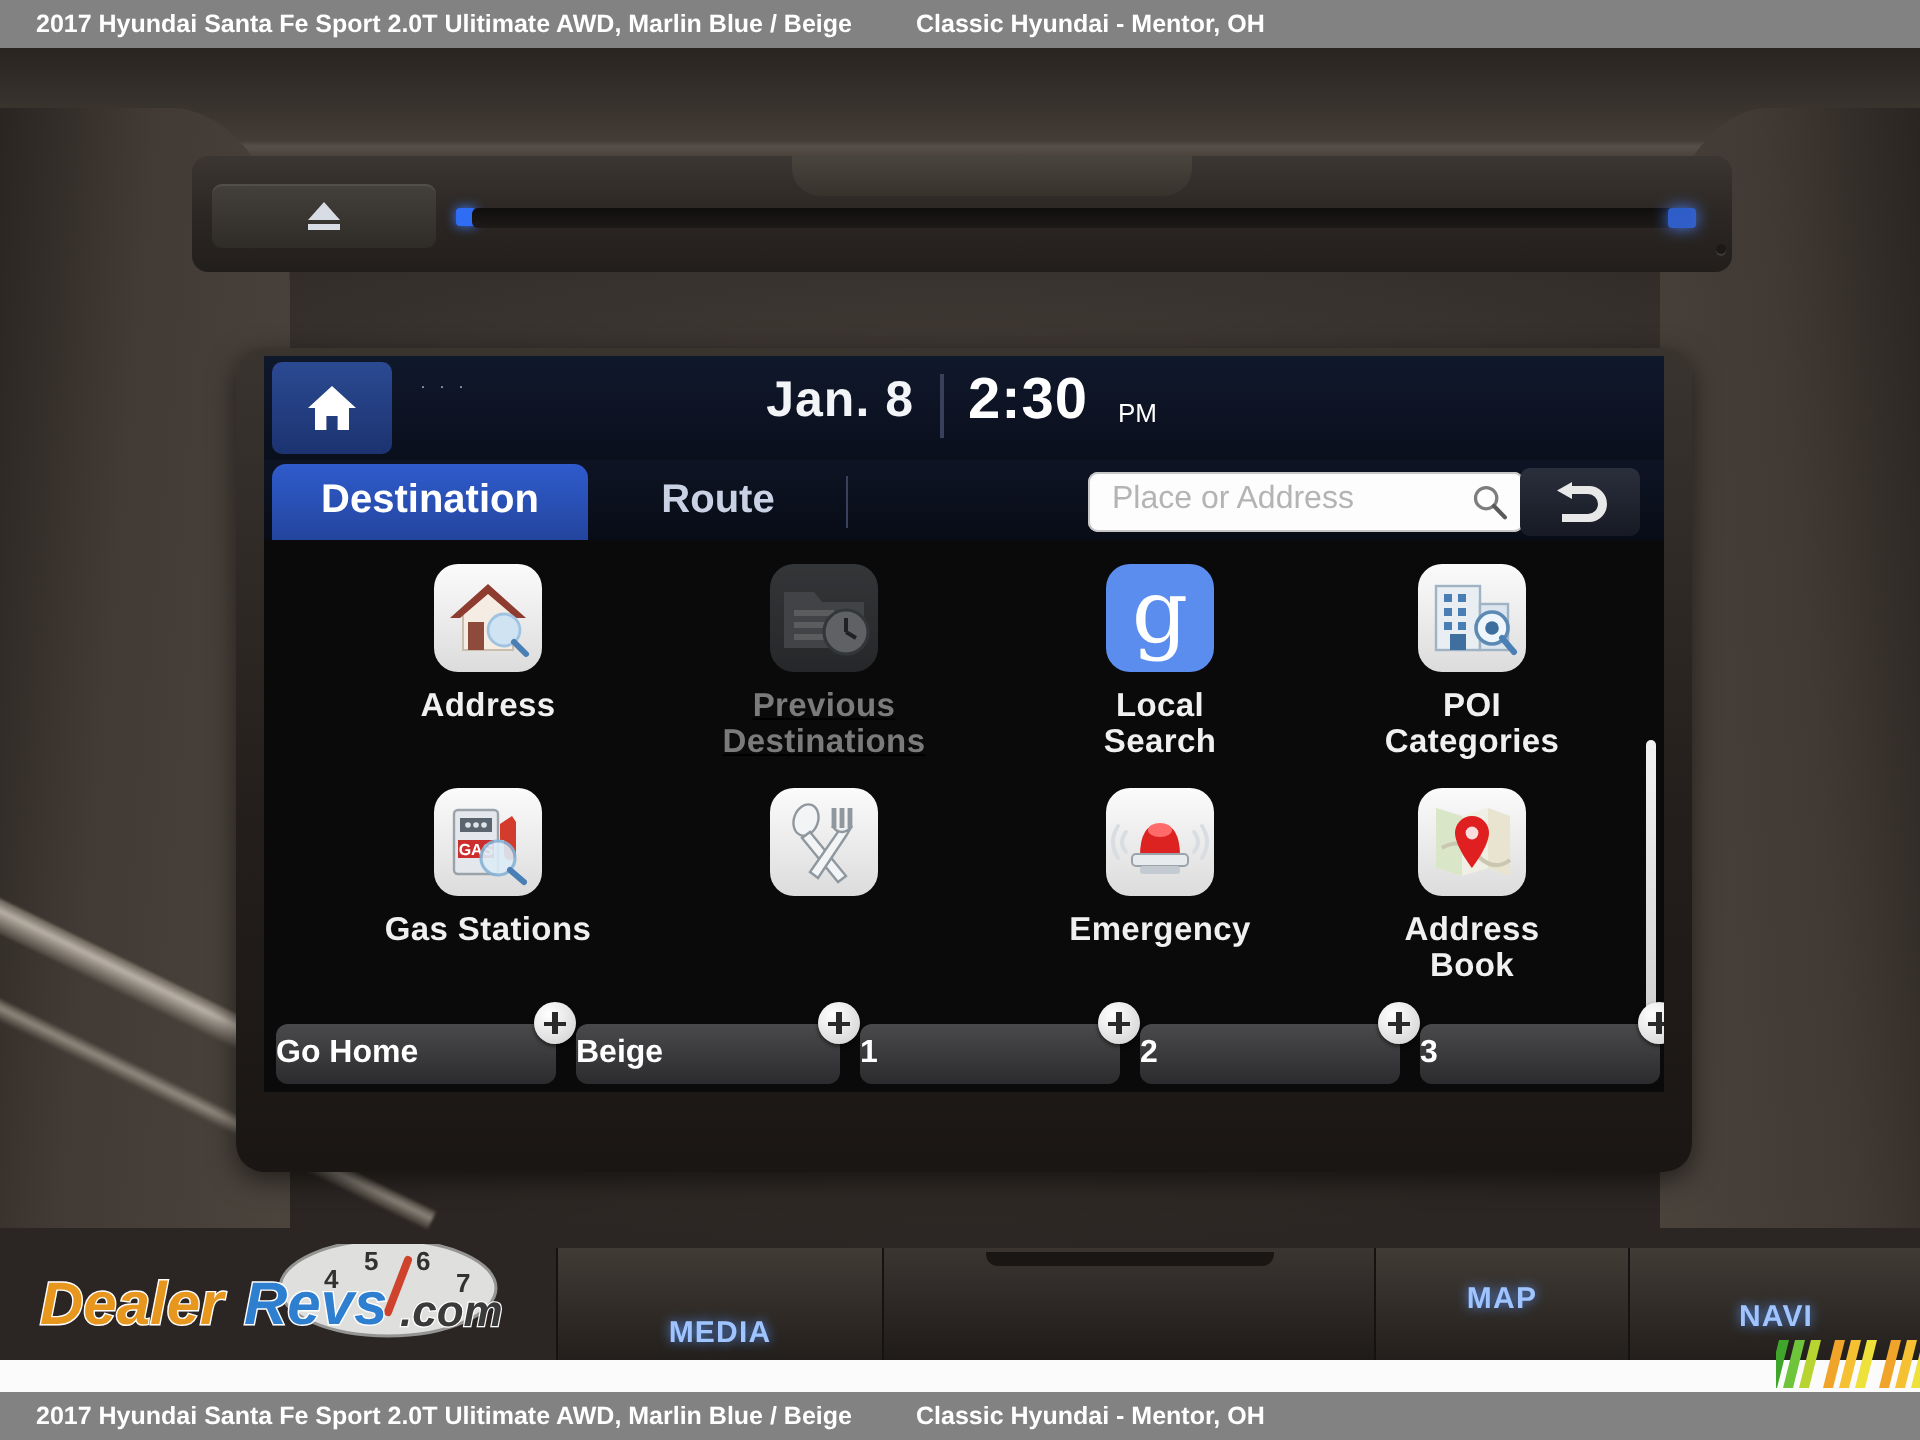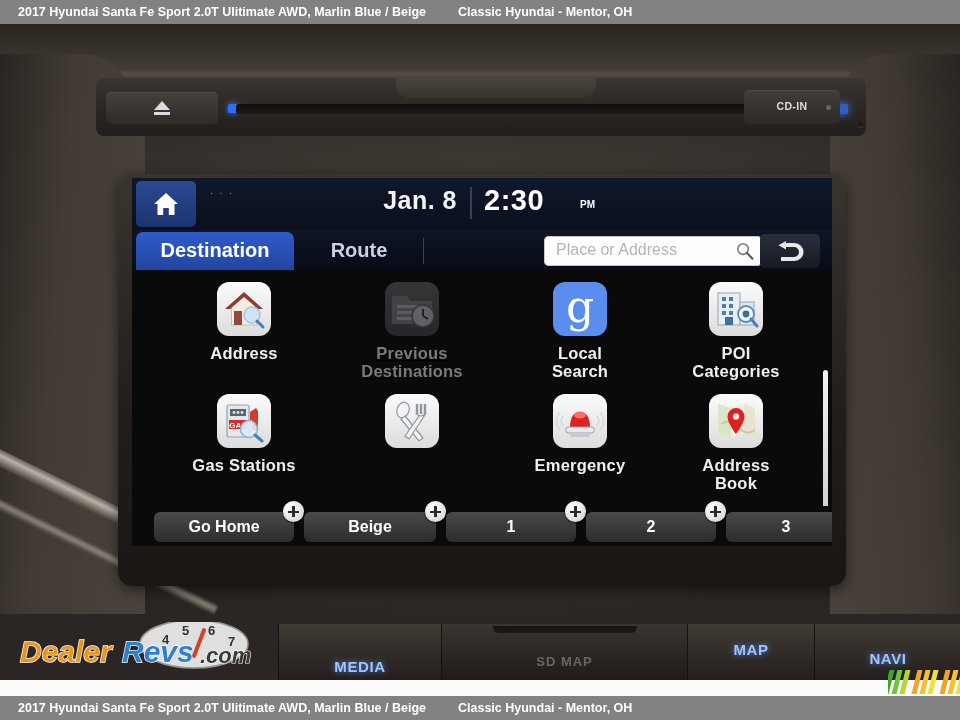--- a/index.html
+++ b/index.html
@@ -259,24 +259,24 @@
   .status-time {
     position: absolute;
     left: 352px; top: 6px;
     color: #ffffff;
     font-size: 29px;
     font-weight: bold;
     letter-spacing: .5px;
   }
   .status-ampm {
     position: absolute;
-    left: 448px; top: 21px;
+    left: 427px; top: 21px;
     color: #ffffff;
-    font-size: 10px;
-    font-weight: bold;
+    font-size: 13px;
+    font-weight: normal;
   }
 
   
   .nav-tabs {
     position: absolute;
     left: 0; top: 52px;
     width: 700px; height: 40px;
     background: linear-gradient(180deg, #0e1424 0%, #080c17 100%);
     border-bottom: 2px solid #2d57c4;
   }
@@ -392,22 +392,21 @@
   .shortcut {
     position: absolute;
     top: 6px;
     height: 30px;
     background: linear-gradient(180deg, #4a4a4c 0%, #2c2c2e 100%);
     border-radius: 6px;
     color: #ffffff;
     font-size: 16px;
     font-weight: bold;
     line-height: 30px;
-    text-align: center;
-    margin-left: 16px;
+    text-align: left;
   }
   .plus-badge {
     position: absolute;
     right: -10px; top: -11px;
     width: 21px; height: 21px;
     border-radius: 50%;
     background: radial-gradient(circle at 35% 30%, #ffffff 0%, #dadada 75%, #b8b8b8 100%);
     box-shadow: 0 1px 2px rgba(0,0,0,.6);
   }
   .plus-badge::before,
@@ -529,36 +528,31 @@
 
     <div class="cd-panel">
       <div class="cd-bump"></div>
       <div class="eject-btn">
         <div class="eject-tri"></div>
         <div class="eject-bar"></div>
       </div>
       <div class="cd-led"></div>
       <div class="cd-slot"></div>
       <div class="cd-led-right"></div>
-      <div class="cdin-btn">
-        <div class="cdin-label">CD-IN</div>
-        <div class="cdin-dot"></div>
-      </div>
     </div>
     <div class="screw-dot"></div>
 
     <div class="bezel"></div>
 
     <div class="hw-row">
       <div class="hw-btn" style="left:278px;width:162px;">
         <div class="hw-label" style="top:34px;">MEDIA</div>
       </div>
       <div class="hw-btn" style="left:441px;width:245px;background:linear-gradient(180deg,#3a3531 0%,#2a2523 60%,#1e1a18 100%);">
         <div class="sd-notch"></div>
-        <div class="sd-slot-label" style="top:30px;">SD MAP</div>
       </div>
       <div class="hw-btn" style="left:687px;width:126px;">
         <div class="hw-label" style="top:17px;">MAP</div>
         <div class="hw-label small" style="top:40px;margin-top:36px;">VOICE</div>
       </div>
       <div class="hw-btn" style="left:814px;width:146px;">
         <div class="hw-label" style="top:26px;">NAVI</div>
       </div>
     </div>
   </div>

